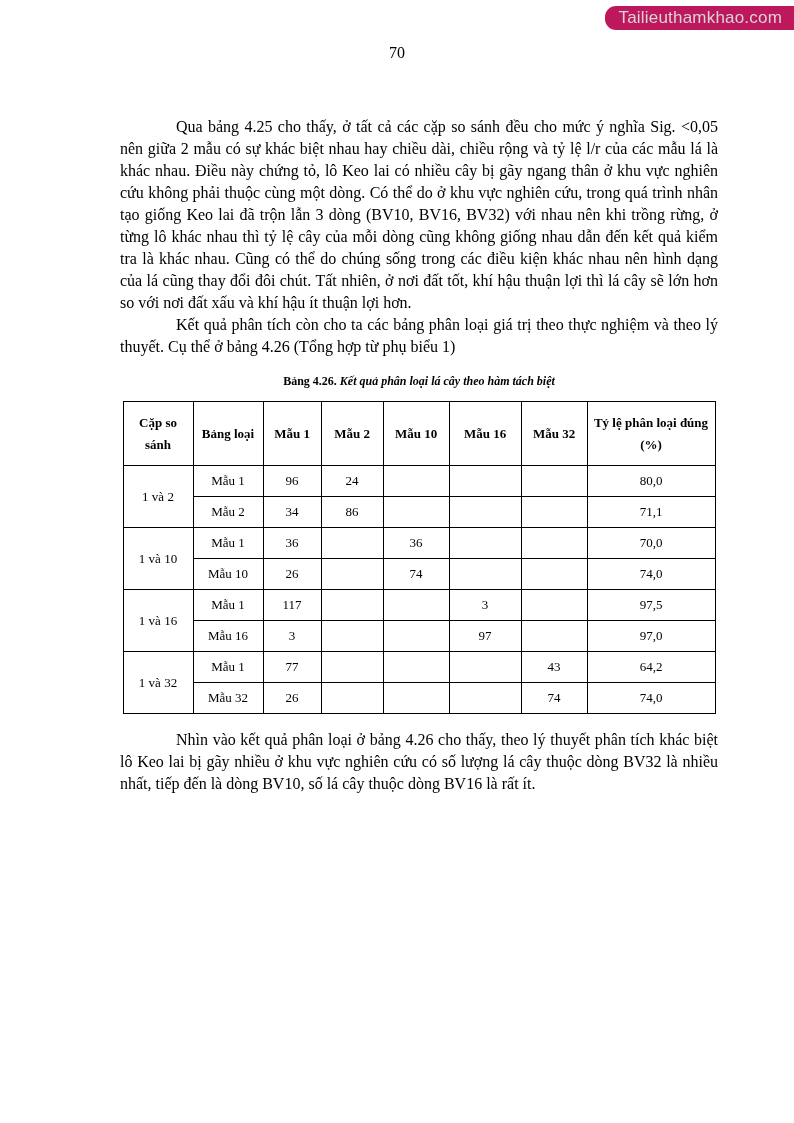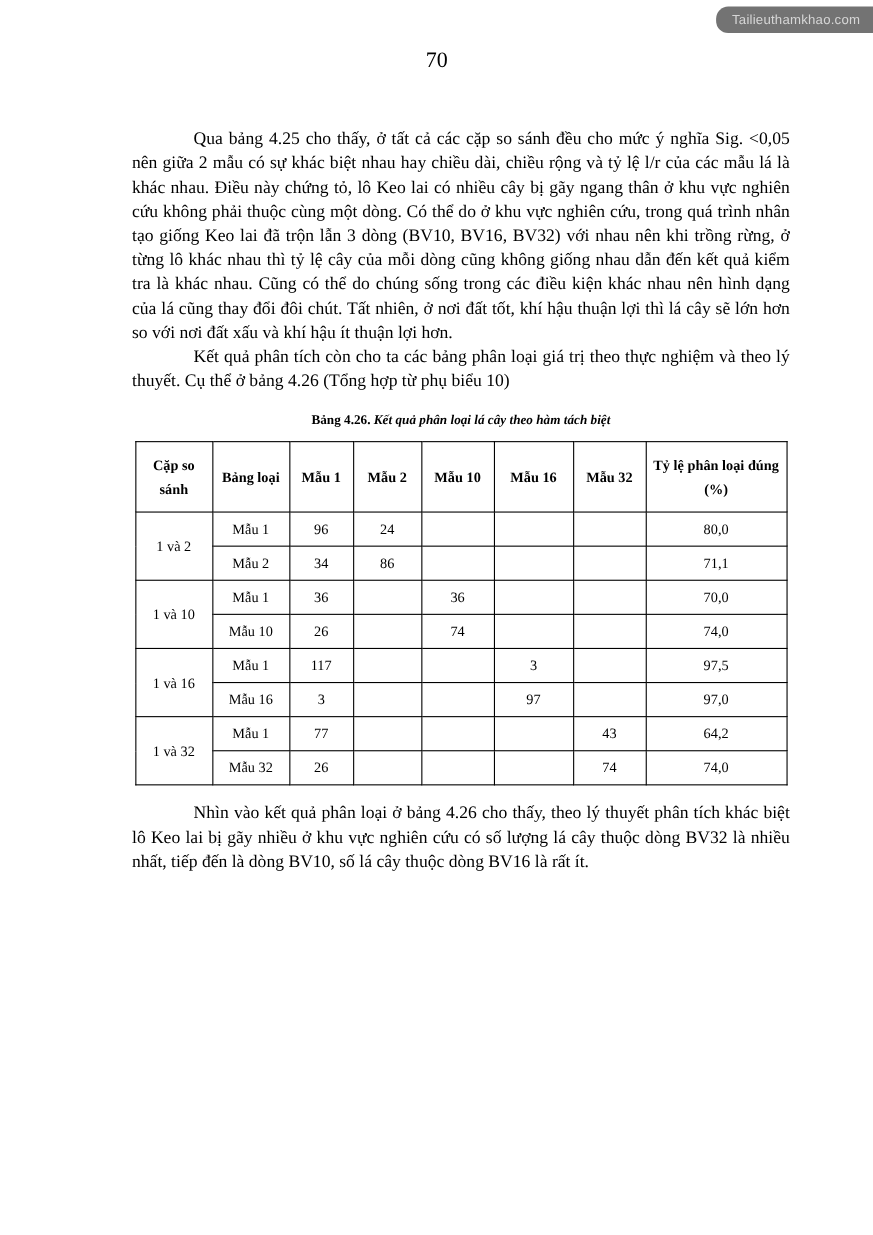--- a/index.html
+++ b/index.html
@@ -9,37 +9,37 @@
     height: 1123px;
     position: relative;
     font-family: "Liberation Serif", "DejaVu Serif", serif;
     color: #000;
     overflow: hidden;
   }
   .watermark {
     position: absolute;
     top: 6px;
     right: 0;
-    background: #737373;
+    background: #be185d;
     color: #d6d6d6;
     font-family: "Liberation Sans", "DejaVu Sans", sans-serif;
-    font-size: 12px;
+    font-size: 17px;
     line-height: 14px;
     padding: 5px 12px 5px 14px;
     border-radius: 11px 0 0 11px;
     text-decoration: none;
     letter-spacing: 0.2px;
   }
   .page-number {
     position: absolute;
     top: 44px;
     left: 0;
     width: 100%;
     text-align: center;
-    font-size: 20px;
+    font-size: 16px;
   }
   .content {
     position: absolute;
     top: 116px;
     left: 120px;
     width: 598px;
   }
   .para {
     font-size: 16px;
     line-height: 22px;
@@ -93,21 +93,21 @@
 <body>
 
 <a href="#" class="watermark">Tailieuthamkhao.com</a>
 
 <div class="page-number">70</div>
 
 <div class="content">
 
   <p class="para">Qua bảng 4.25 cho thấy, ở tất cả các cặp so sánh đều cho mức ý nghĩa Sig. &lt;0,05 nên giữa 2 mẫu có sự khác biệt nhau hay chiều dài, chiều rộng và tỷ lệ l/r của các mẫu lá là khác nhau. Điều này chứng tỏ, lô Keo lai có nhiều cây bị gãy ngang thân ở khu vực nghiên cứu không phải thuộc cùng một dòng. Có thể do ở khu vực nghiên cứu, trong quá trình nhân tạo giống Keo lai đã trộn lẫn 3 dòng (BV10, BV16, BV32) với nhau nên khi trồng rừng, ở từng lô khác nhau thì tỷ lệ cây của mỗi dòng cũng không giống nhau dẫn đến kết quả kiểm tra là khác nhau. Cũng có thể do chúng sống trong các điều kiện khác nhau nên hình dạng của lá cũng thay đổi đôi chút. Tất nhiên, ở nơi đất tốt, khí hậu thuận lợi thì lá cây sẽ lớn hơn so với nơi đất xấu và khí hậu ít thuận lợi hơn.</p>
 
-  <p class="para">Kết quả phân tích còn cho ta các bảng phân loại giá trị theo thực nghiệm và theo lý thuyết. Cụ thể ở bảng 4.26 (Tổng hợp từ phụ biểu 10)</p>
+  <p class="para">Kết quả phân tích còn cho ta các bảng phân loại giá trị theo thực nghiệm và theo lý thuyết. Cụ thể ở bảng 4.26 (Tổng hợp từ phụ biểu 1)</p>
 
   <div class="table-caption">
     <span class="caption-label">Bảng 4.26. </span><span class="caption-text">Kết quả phân loại lá cây theo hàm tách biệt</span>
   </div>
 
   <table class="data-table">
     <colgroup>
       <col class="c-pair">
         <col class="c-class">
         <col class="c-m1">

